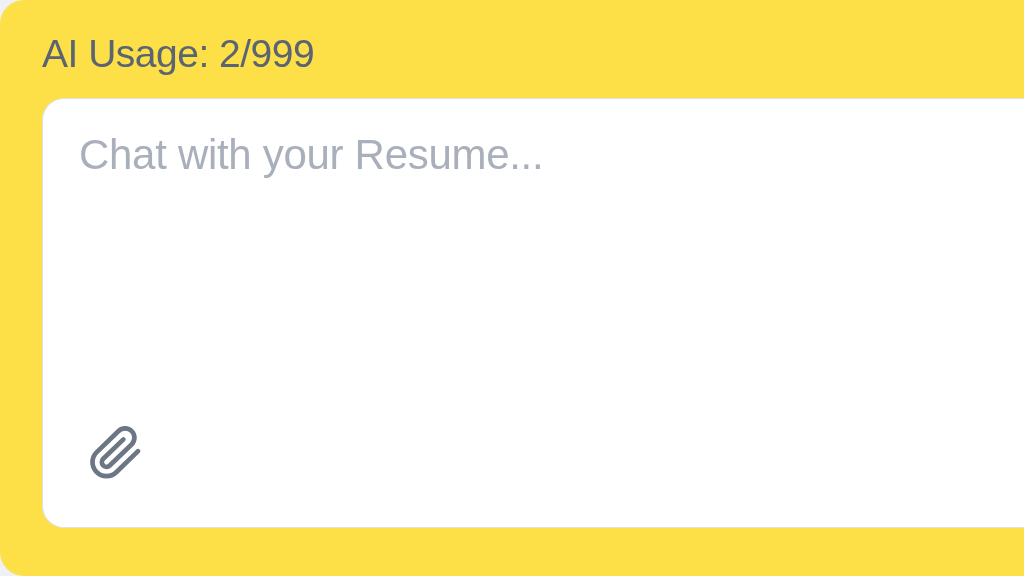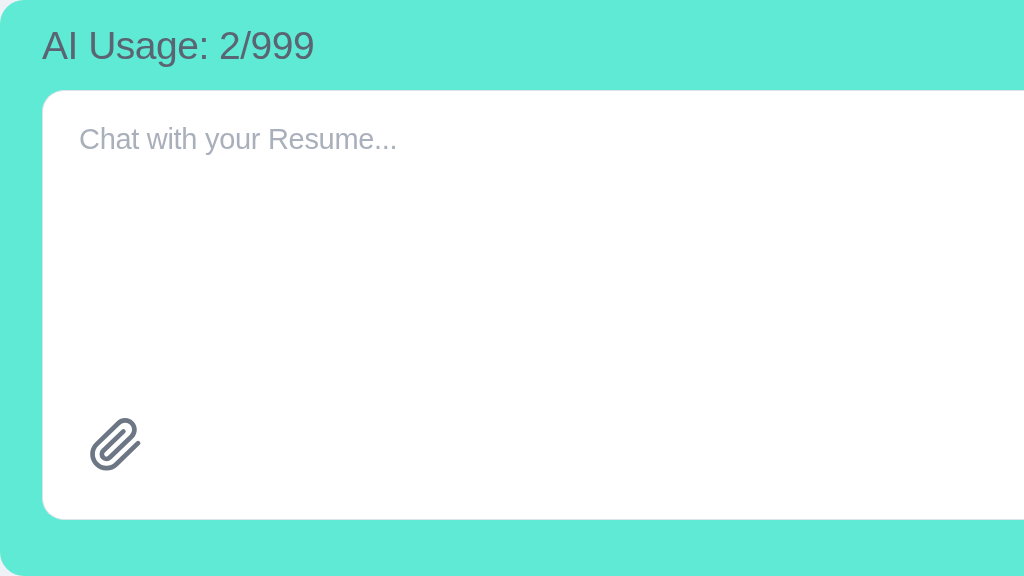--- a/index.html
+++ b/index.html
@@ -8,23 +8,23 @@
       padding: 0;
     }
     body {
       width: 1024px;
       height: 576px;
       font-family: -apple-system, BlinkMacSystemFont, "Segoe UI", Helvetica, Arial, sans-serif;
       background: #eef1f5;
       overflow: hidden;
     }
     .container {
-      background: #5eead4;
+      background: #fde047;
       border-radius: 24px 0 0 24px;
-      padding: 24px 0 28px 42px;
+      padding: 32px 0 28px 42px;
       height: 100%;
     }
     .usage-label {
       font-size: 39px;
       color: #5a6472;
       font-weight: 400;
       margin-bottom: 22px;
       letter-spacing: -0.5px;
     }
     .chat-box {
@@ -34,21 +34,21 @@
       border-radius: 22px 0 0 22px;
       padding: 32px 24px 30px 36px;
       width: 100%;
       min-height: 430px;
       position: relative;
     }
     .chat-input {
       width: 100%;
       border: none;
       outline: none;
-      font-size: 29px;
+      font-size: 42px;
       color: #333;
       font-family: inherit;
       background: transparent;
       letter-spacing: -0.3px;
     }
     .chat-input::placeholder {
       color: #a9b0bb;
     }
     .attach-button {
       position: absolute;

